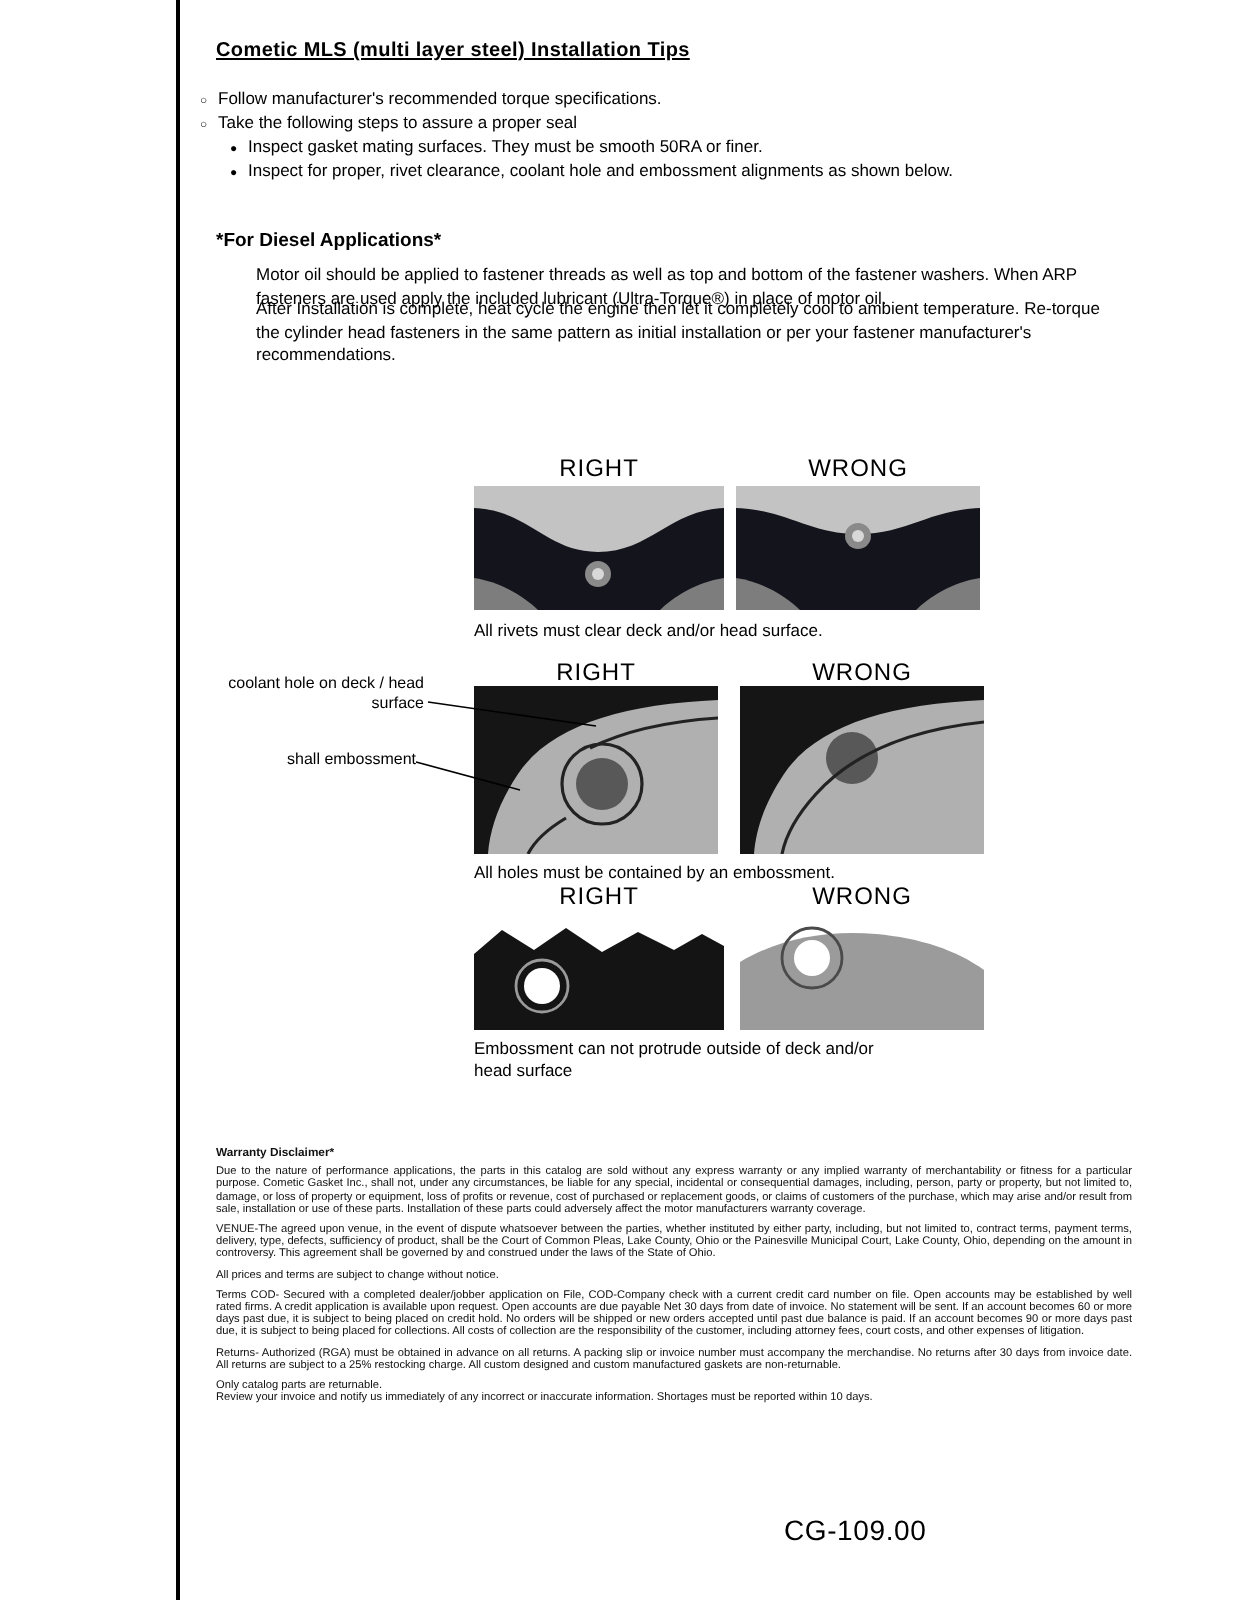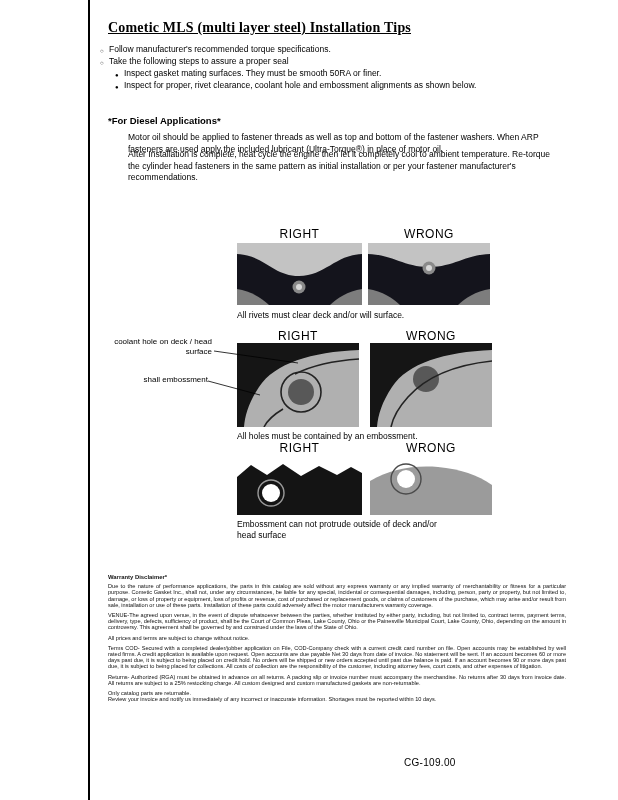--- a/index.html
+++ b/index.html
@@ -5,21 +5,21 @@
   * { margin:0; padding:0; box-sizing:border-box; }
   html,body { background:#ffffff; }
   body {
     width:618px; height:800px;
     font-family:"Liberation Sans", sans-serif;
     color:#000;
   }
   .page { position:relative; width:618px; height:800px; background:#fff; overflow:hidden; }
   .left-rule { position:absolute; left:88px; top:0; width:2px; height:800px; background:#000; }
 
-  .title { position:absolute; left:108px; top:20px; font-size:14px; font-weight:bold; text-decoration:underline; letter-spacing:0.2px;font-family:Liberation Serif, serif; }
+  .title { position:absolute; left:108px; top:20px; font-size:10px; font-weight:bold; text-decoration:underline; letter-spacing:0.2px; }
 
   .tips { position:absolute; left:100px; top:43px; list-style:none; font-size:8.5px; }
   .tips li { position:relative; line-height:12px; padding-left:9px; }
   .tips li.l1::before { content:"○"; position:absolute; left:0; top:2px; font-size:6px; }
   .tips li.l2 { margin-left:15px; }
   .tips li.l2::before { content:"●"; position:absolute; left:0; top:2px; font-size:6px; }
 
   .diesel-heading { position:absolute; left:108px; top:115px; font-size:9.5px; font-weight:bold; }
   .para { position:absolute; left:108px; width:432px; font-size:8.5px; line-height:11.5px;margin-left:20px; }
   .p1 { top:132px; }
@@ -32,21 +32,21 @@
   .dimg svg { display:block; }
   .cap { position:absolute; font-size:8.5px; line-height:10.5px; }
   .callout { position:absolute; font-size:8px; line-height:9.5px; text-align:right; }
   .leaders { position:absolute; left:0; top:0; pointer-events:none; }
   .leaders line { stroke:#000; stroke-width:0.8; }
 
   .disclaimer { position:absolute; left:108px; top:574px; width:458px; font-size:5.6px; line-height:6.2px; text-align:justify; color:#111; }
   .disclaimer .d-head { font-weight:bold; font-size:5.9px; margin-bottom:3px; }
   .disclaimer p { margin-bottom:4px; }
 
-  .footer-code { position:absolute; left:404px; top:757px; font-size:10px; letter-spacing:0.3px; }
+  .footer-code { position:absolute; left:392px; top:757px; font-size:14px; letter-spacing:0.3px; }
 </style>
 </head>
 <body>
 
 <div class="page">
   <div class="left-rule"></div>
 
   <h1 class="title">Cometic MLS (multi layer steel) Installation Tips</h1>
 
   <ul class="tips">
@@ -78,21 +78,21 @@
     <div class="dimg" style="left:368px; top:18px;">
       <svg width="122" height="62" viewBox="0 0 122 62">
         <rect width="122" height="62" fill="#14141c"></rect>
         <path d="M0,0 H122 V11 C96,12 86,24 61,24 C36,24 26,12 0,11 Z" fill="#c3c3c3"></path>
         <path d="M0,62 L0,46 C14,48 26,56 32,62 Z" fill="#7d7d7d"></path>
         <path d="M122,62 L122,46 C108,48 96,56 90,62 Z" fill="#7d7d7d"></path>
         <circle cx="61" cy="25" r="6.5" fill="#8a8a8a"></circle>
         <circle cx="61" cy="25" r="3" fill="#d8d8d8"></circle>
       </svg>
     </div>
-    <div class="cap" style="left:237px; top:85px; width:280px;">All rivets must clear deck and/or will surface.</div>
+    <div class="cap" style="left:237px; top:85px; width:280px;">All rivets must clear deck and/or head surface.</div>
 
     <div class="hdr" style="left:237px; top:104px; width:122px;">RIGHT</div>
     <div class="hdr" style="left:370px; top:104px; width:122px;">WRONG</div>
 
     <div class="callout" style="left:108px; top:112px; width:104px;">coolant hole on deck / head surface</div>
     <div class="callout" style="left:104px; top:150px; width:104px;">shall embossment</div>
 
     <div class="dimg" style="left:237px; top:118px;">
       <svg width="122" height="84" viewBox="0 0 122 84">
         <rect width="122" height="84" fill="#b0b0b0"></rect>

